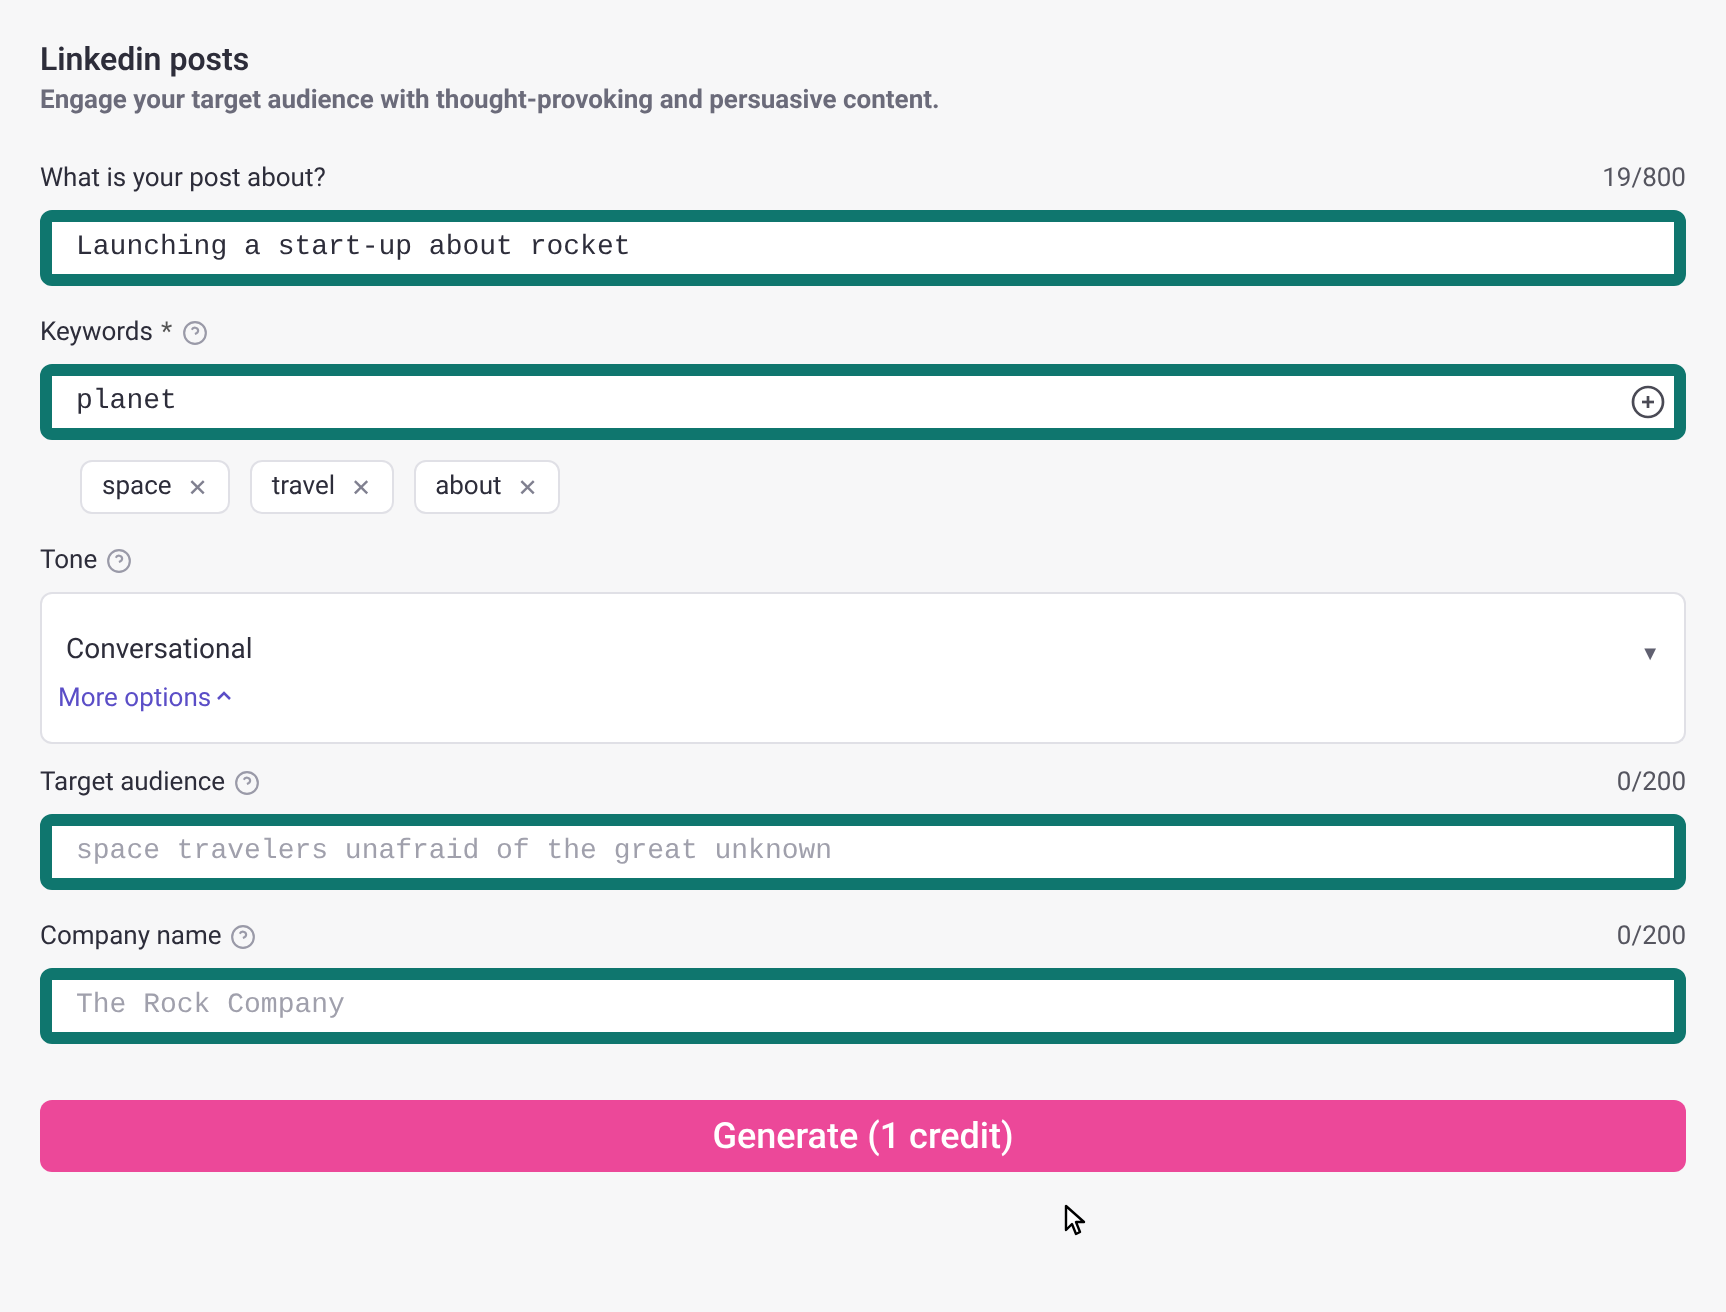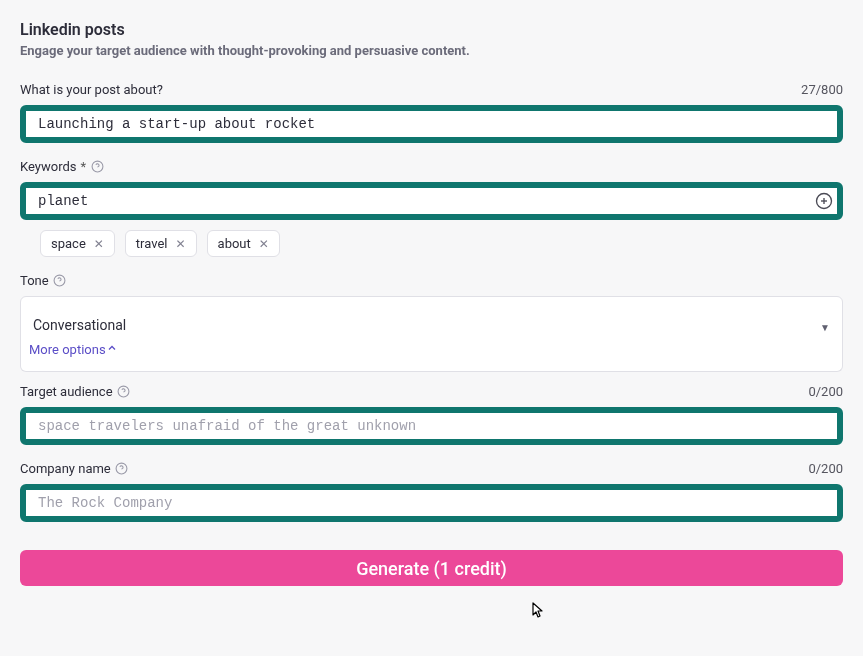--- a/index.html
+++ b/index.html
@@ -183,21 +183,21 @@
 <body>
 
 <div>
 
   <h2 class="header-title">Linkedin posts</h2>
   <p class="header-subtitle">Engage your target audience with thought-provoking and persuasive content.</p>
 
   <div class="field-group">
     <div class="label-row">
       <span class="field-label">What is your post about?</span>
-      <span class="counter">27/800</span>
+      <span class="counter">19/800</span>
     </div>
     <input type="text" class="text-input" value="Launching a start-up about rocket" style="">
   </div>
 
   <div class="field-group">
     <div class="label-row">
       <span class="field-label">
         <span>Keywords</span>
         <span class="req">*</span>
         <span class="help-icon">

